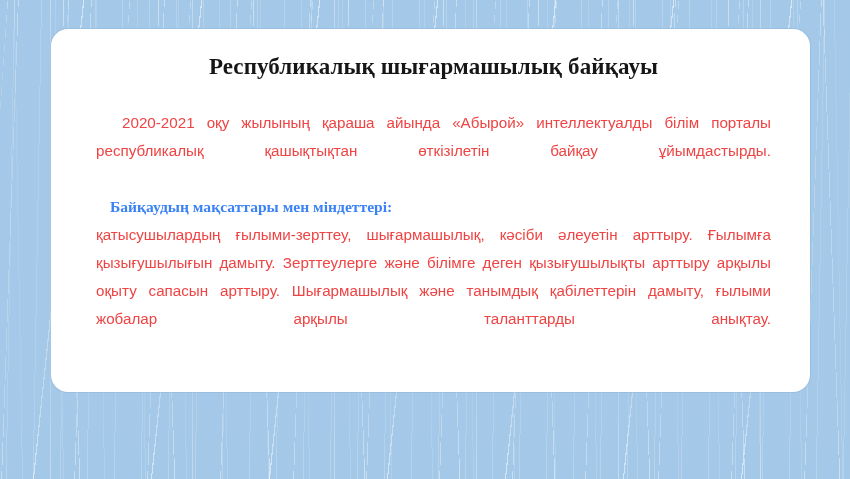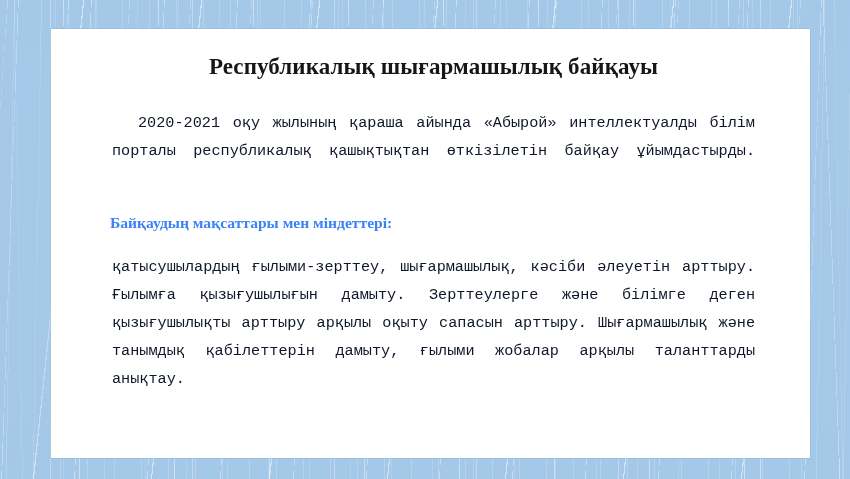--- a/index.html
+++ b/index.html
@@ -71,26 +71,27 @@
       rgba(166,201,232,0.20) 93%,
       rgba(166,201,232,0.00) 100%);
   }
 
   
   .card {
     position: absolute;
     left: 51px;
     top: 29px;
     width: 759px;
-    height: 429px;
+    height: 363px;
     background: #ffffff;
     box-shadow: 0 0 0 1px rgba(120,160,200,0.25);
     box-sizing: border-box;
     padding: 8px;
     overflow: hidden;
+    border-radius: 17px;
   }
 
   .card-inner {
     position: absolute;
     left: 45px;
     top: 0;
     width: 675px;
   }
 
   
@@ -105,25 +106,25 @@
     color: #161616;
     letter-spacing: 0.1px;
   }
 
   
   .body-block {
     margin-top: 28px;
   }
 
   p.para {
-    margin: 16px;
-    font-family: Liberation Mono, monospace;
+    margin: 0;
+    font-family: Liberation Sans, sans-serif;
     font-size: 15.2px;
     line-height: 28px;
-    color: #0f172a;
+    color: #ef4444;
     text-align: justify;
     text-justify: inter-word;
   }
 
   p.para.indent {
     text-indent: 26px;
   }
 
   p.heading-line {
     margin: 0;

